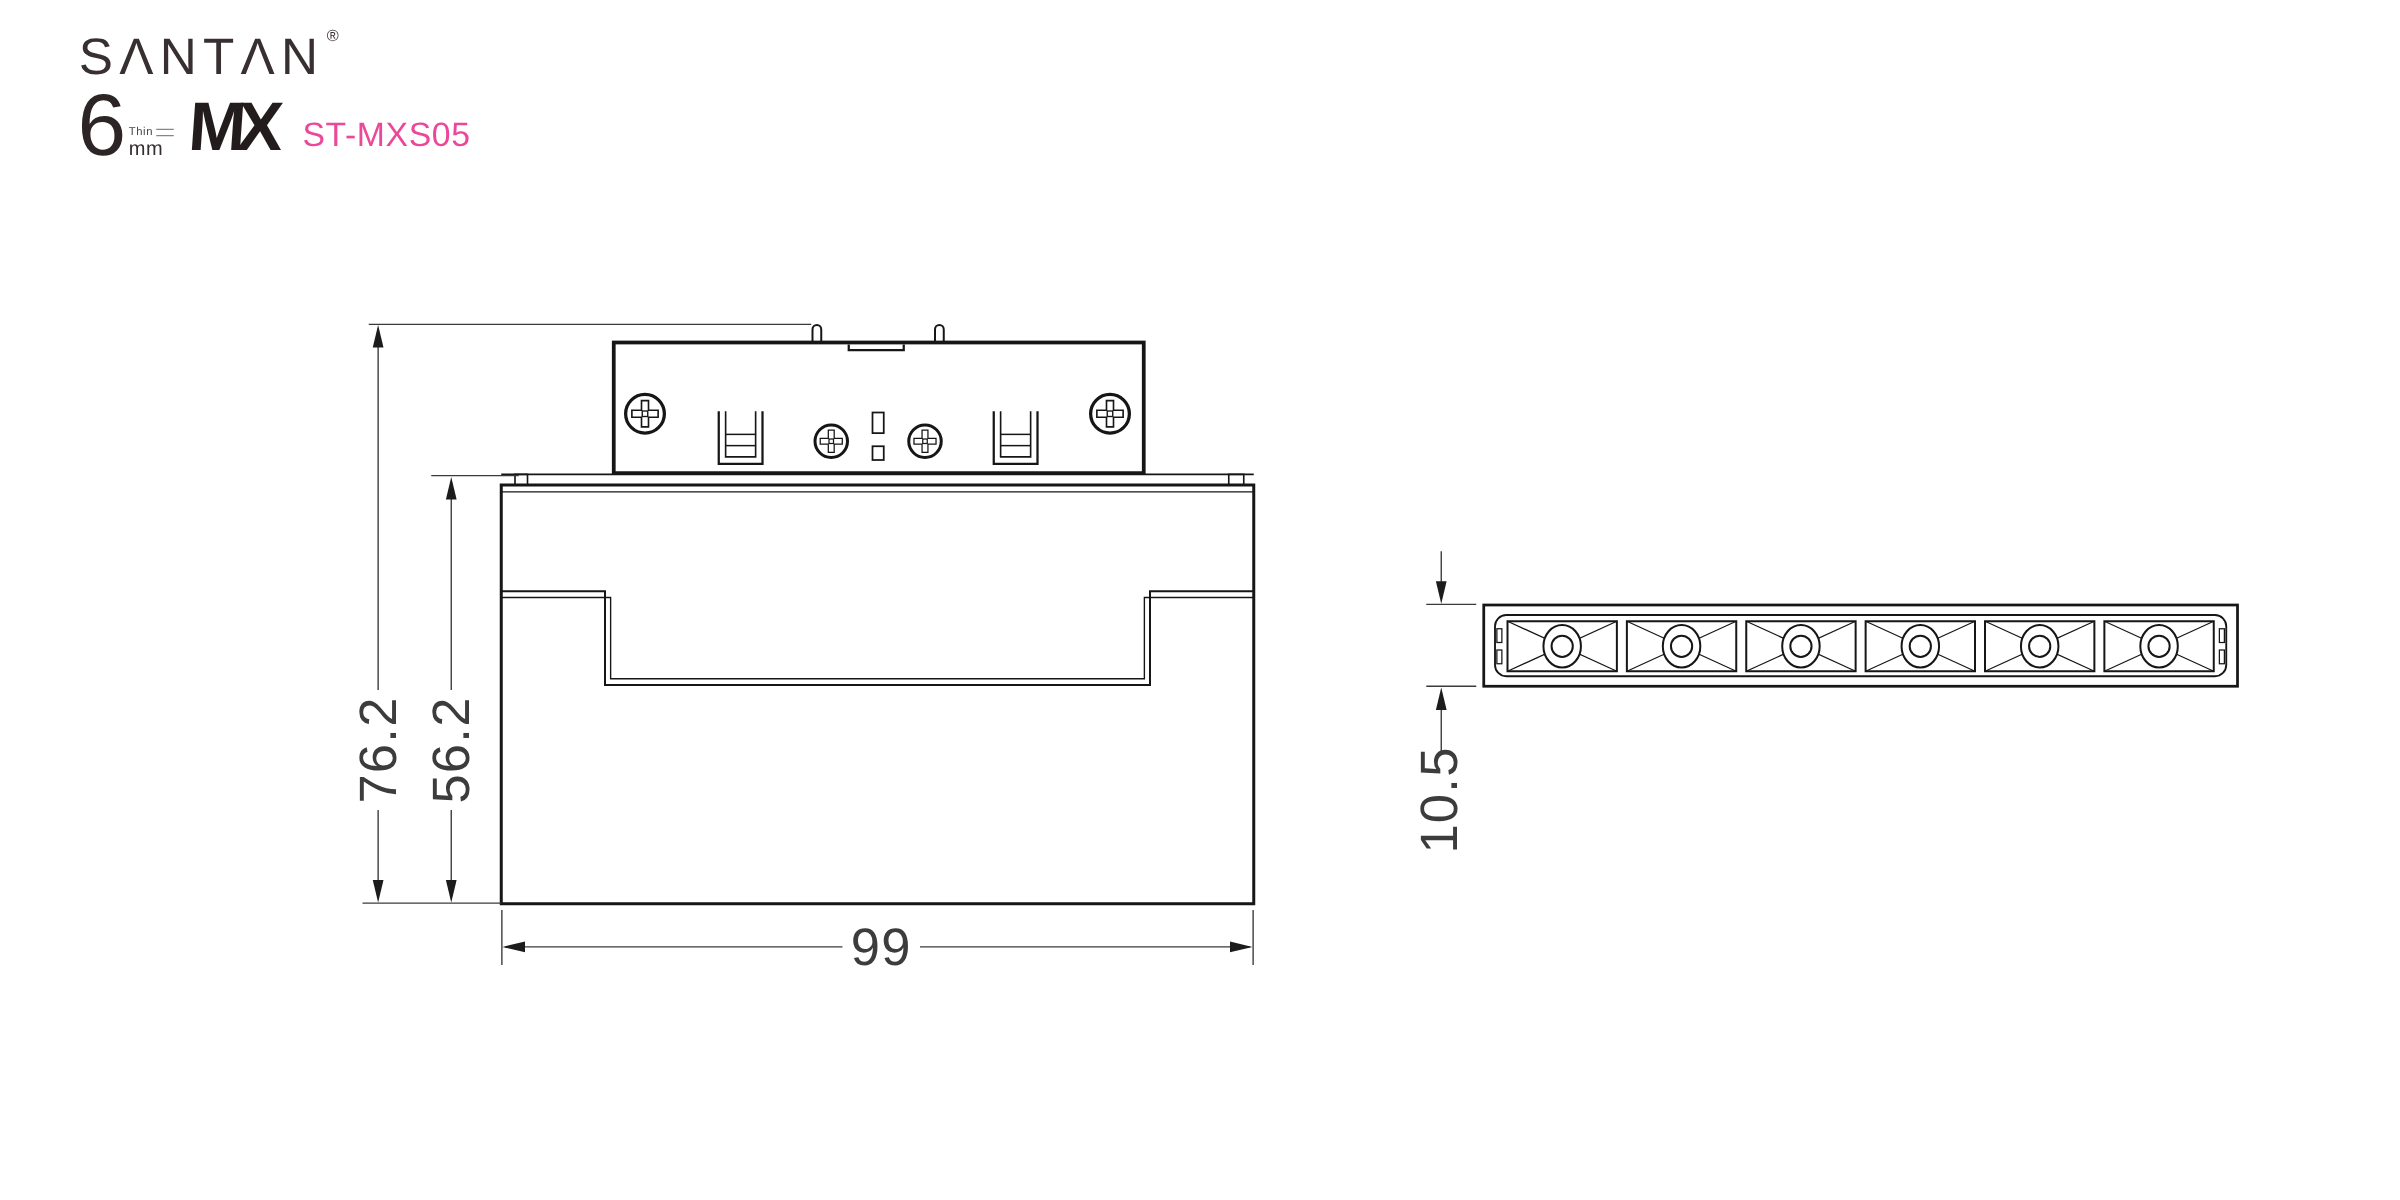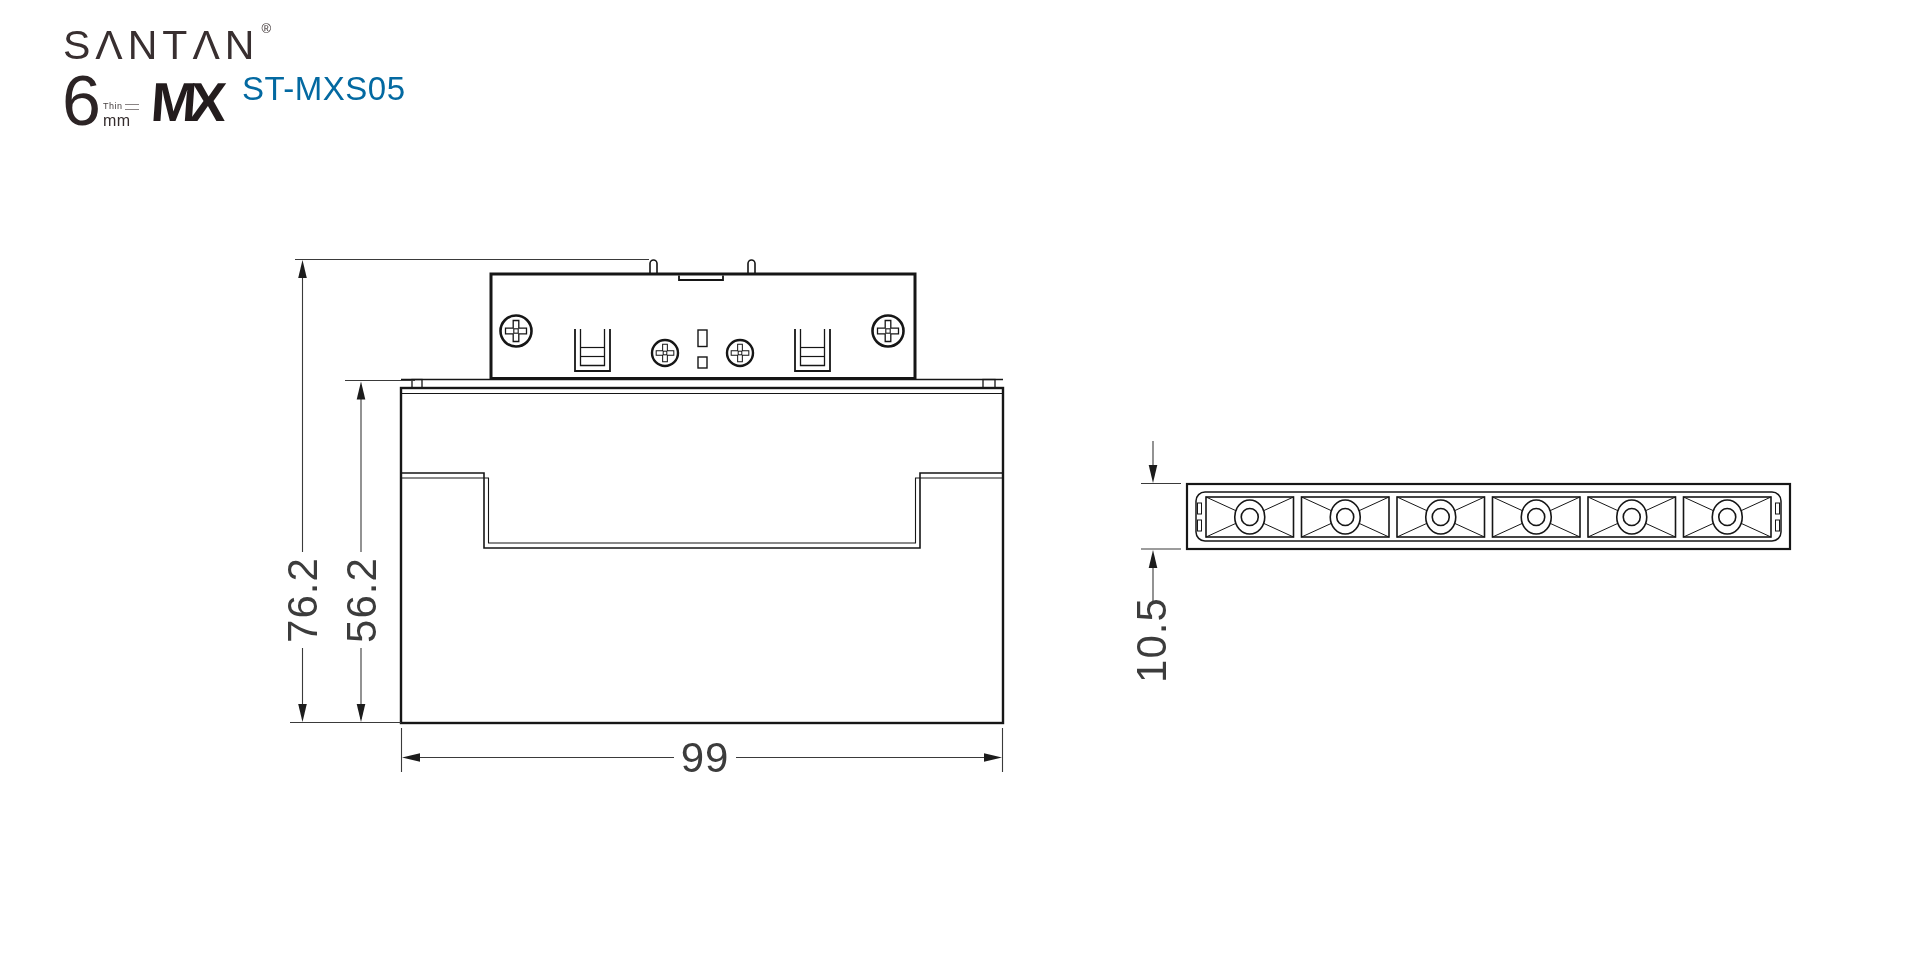--- a/index.html
+++ b/index.html
@@ -50,22 +50,22 @@
   }
   .mm{font-size:16px;margin-top:2px;letter-spacing:0.5px;color:#352d2e;text-align:center;}
   .mx{
     font-size:55px;font-weight:800;letter-spacing:-7px;
     margin-left:12px;margin-bottom:0px;color:#231c1d;
     transform:skewX(-4deg);
     font-family:"Liberation Sans", sans-serif;
     padding-right:8px;
   }
   .model{
-    font-size:33px;font-weight:400;color:#0369a1;
-    letter-spacing:0.5px;margin-left:14px;margin-bottom:25px;
+    font-size:27px;font-weight:400;color:#ec4899;
+    letter-spacing:0.5px;margin-left:14px;margin-bottom:7px;
   }
   
   svg{position:absolute;left:0;top:0;}
   .obj{stroke:#161616;fill:none;}
   .dim{stroke:#3a3a3a;fill:none;stroke-width:1.1;}
   .dim-text{
     fill:#3c3c3c;
     font-family:"Liberation Sans", sans-serif;
     font-weight:300;
     font-size:42px;

